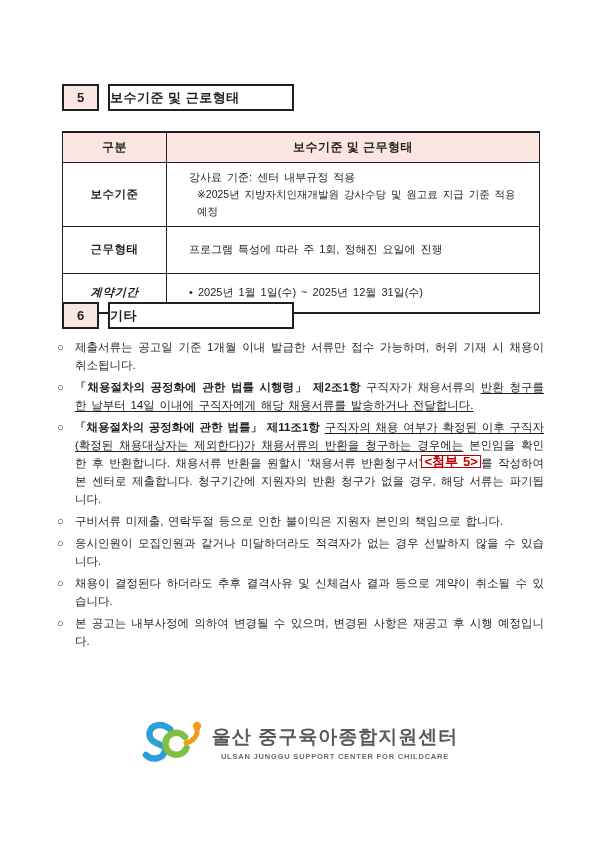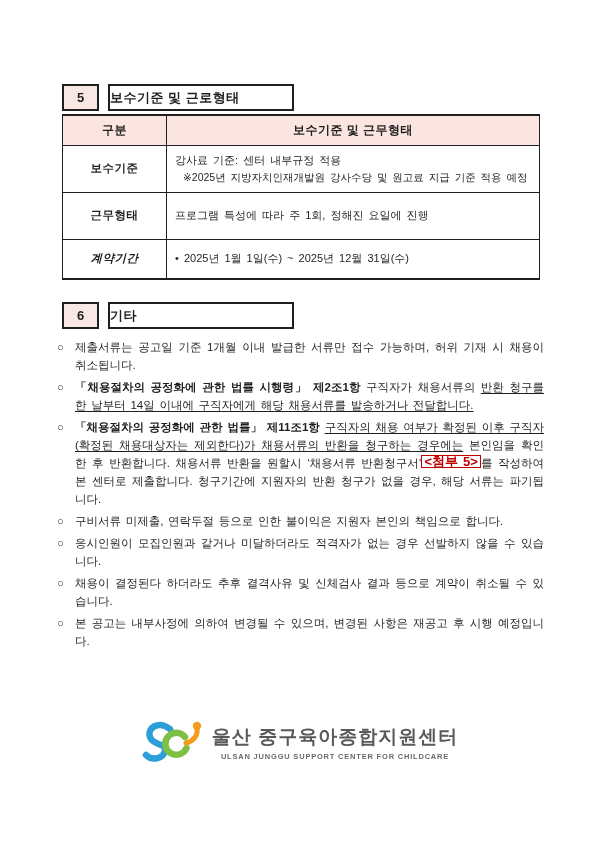--- a/index.html
+++ b/index.html
@@ -19,32 +19,32 @@
   .sec-title {
     width:186px; height:27px; border:2px solid #1f1f1f; background:#ffffff;
     font-size:13px; font-weight:bold; display:flex; align-items:center; padding:0 0;
     letter-spacing:0.5px; white-space:nowrap;
   }
   #sec5 { top:84px; }
   #sec6 { top:302px; }
 
   
   .info-table {
-    position:absolute; top:114px; left:62px; width:478px;
+    position:absolute; top:131px; left:62px; width:478px;
     border-collapse:collapse; table-layout:fixed;
     border-top:2px solid #1f1f1f; border-bottom:2px solid #1f1f1f;
   }
   .info-table td, .info-table th { border:1px solid #1f1f1f; vertical-align:middle; }
   .info-table .col-label { width:104px; }
   .info-table th {
     background:#fbe5e0; font-size:12px; font-weight:bold; height:30px; text-align:center;
     letter-spacing:0.5px;
   }
   .cell-label { text-align:center; font-size:11.5px; font-weight:bold; letter-spacing:0.5px; }
-  .cell-content { font-size:11px; padding:6px 8px; line-height:17px; word-spacing:2px; }
+  .cell-content { font-size:11px; padding:6px 22px; line-height:17px; word-spacing:2px; }
   .row-pay  { height:46px; }
   .row-work { height:47px; }
   .row-term { height:40px; }
   .row-term .cell-label { font-style:italic;margin-top:32px; }
   .sub-note { font-size:10.5px;margin-left:8px; }
 
   
   .notes { position:absolute; top:338px; left:57px; width:487px; }
   .note { display:flex; margin-bottom:4px; }
   .note-marker { font-size:11px; line-height:18px; width:18px; flex:0 0 18px; color:#2b2b2b; }

